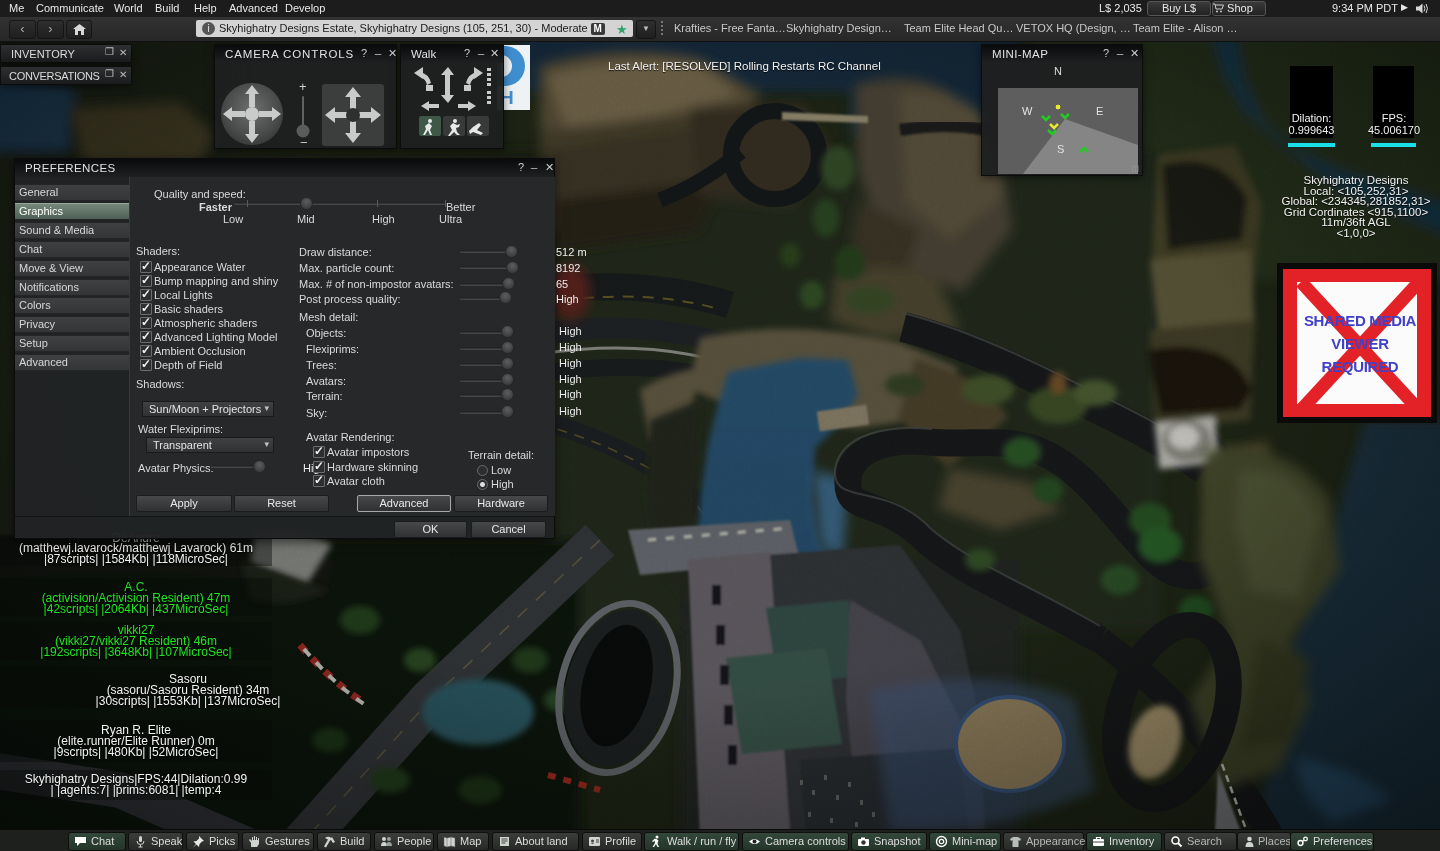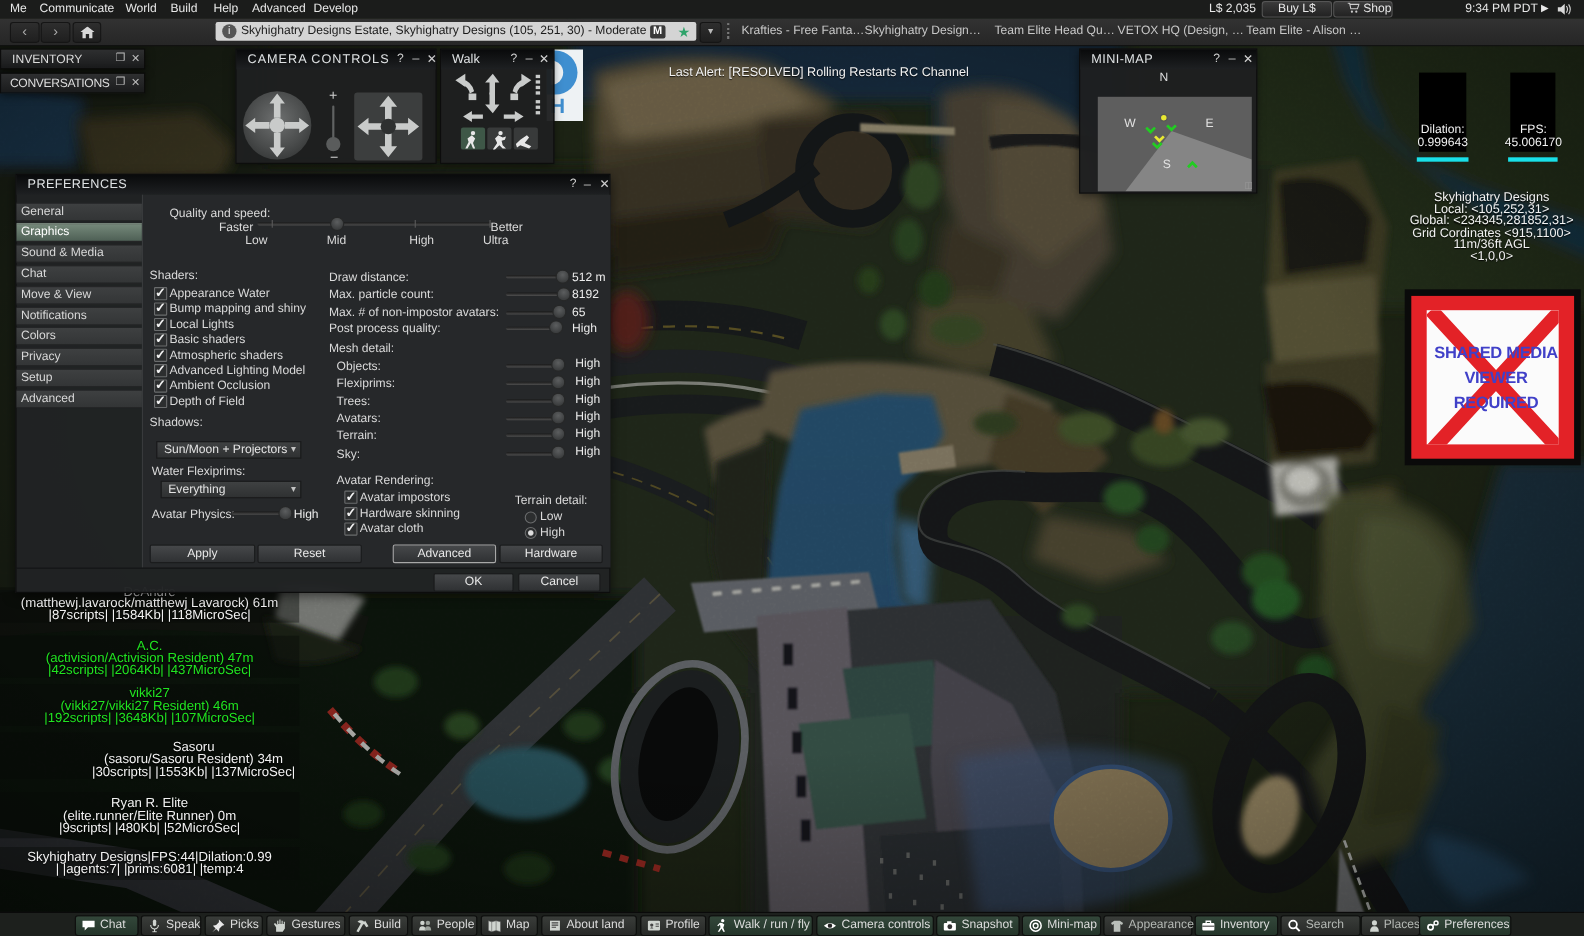--- a/index.html
+++ b/index.html
@@ -33,21 +33,21 @@
   .tbtn.on{background:linear-gradient(#33473a,#24352a);}
   .tbtn .ic{position:absolute;left:5px;top:2px;width:13px;height:13px;}
   .tbtn .lb{position:absolute;top:2px;white-space:nowrap;}
   
   #prefs{position:absolute;left:14px;top:158px;width:539px;height:379px;z-index:12;
     background:rgba(33,35,36,0.97);border:1px solid #0b0b0b;box-shadow:0 3px 10px rgba(0,0,0,0.55);}
   .pf-tab{position:absolute;left:0px;width:112px;height:14px;background:linear-gradient(#3e4041,#333536);
     border:1px solid #242526;border-left:none;color:#d8d8d8;font-size:11px;padding:1px 0 0 4px;}
   .pf-tab.sel{background:linear-gradient(#75887a,#4e6055);color:#fff;border-top:1px solid #96a89a;}
   .pl{position:absolute;color:#dadada;font-size:11px;white-space:nowrap;}
-  .pv{position:absolute;color:#ececec;font-size:11px;white-space:nowrap;}
+  .pv{position:absolute;color:#ececec;font-size:11px;white-space:nowrap;margin-left:36px;}
   .ptrack{position:absolute;height:3px;border-radius:2px;background:linear-gradient(#1a1a1a,#4e4e4e);}
   .pknob{position:absolute;width:11px;height:11px;border-radius:50%;
     background:radial-gradient(circle at 50% 35%,#5c5e5f,#3c3e3f 70%);border:1px solid #272828;}
   .pcheck{position:absolute;width:10px;height:10px;background:#2c2e2f;border:1px solid #6a6c6d;border-radius:1px;}
   .pcheck:after{content:"\2713";position:absolute;left:0px;top:-3px;color:#f2f2f2;font-size:12px;font-weight:bold;}
   .pbtn{position:absolute;height:14px;background:linear-gradient(#46484a,#2f3133);border:1px solid #1b1c1d;
     border-radius:2px;color:#e8e8e8;font-size:11px;text-align:center;padding-top:1px;}
   .pdrop{position:absolute;height:13px;background:linear-gradient(#3f4142,#2f3132);border:1px solid #191a1b;
     color:#e4e4e4;font-size:11px;padding:1px 0 0 6px;}
   .pdrop:after{content:"\25BE";position:absolute;right:4px;top:1px;color:#c2c2c2;font-size:9px;}
@@ -308,41 +308,41 @@
 <div class="hudband" style="top:534px;height:32px;"></div>
 <div class="hudband" style="top:578px;height:38px;"></div>
 <div class="hudband" style="top:622px;height:38px;"></div>
 <div class="hudband" style="top:666px;height:42px;"></div>
 <div class="hudband" style="top:720px;height:42px;"></div>
 <div class="hudband" style="top:770px;height:30px;"></div>
 <div class="hudtxt" style="left:0;top:531px;width:272px;color:#b8b8b8;">DeAndre</div>
 <div class="hudtxt" style="left:0;top:543px;width:272px;line-height:11px;">(matthewj.lavarock/matthewj Lavarock) 61m<br>|87scripts| |1584Kb| |118MicroSec|</div>
 <div class="hudtxt" style="left:0;top:582px;width:272px;line-height:11px;color:#21e421;">A.C.<br>(activision/Activision Resident) 47m<br>|42scripts| |2064Kb| |437MicroSec|</div>
 <div class="hudtxt" style="left:0;top:625px;width:272px;line-height:11px;color:#21e421;">vikki27<br>(vikki27/vikki27 Resident) 46m<br>|192scripts| |3648Kb| |107MicroSec|</div>
-<div class="hudtxt" style="left:0;top:674px;width:272px;line-height:11px;padding-left:40px;">Sasoru<br>(sasoru/Sasoru Resident) 34m<br>|30scripts| |1553Kb| |137MicroSec|</div>
+<div class="hudtxt" style="left:12px;top:674px;width:272px;line-height:11px;padding-left:40px;">Sasoru<br>(sasoru/Sasoru Resident) 34m<br>|30scripts| |1553Kb| |137MicroSec|</div>
 <div class="hudtxt" style="left:0;top:725px;width:272px;line-height:11px;">Ryan R. Elite<br>(elite.runner/Elite Runner) 0m<br>|9scripts| |480Kb| |52MicroSec|</div>
 <div class="hudtxt" style="left:0;top:774px;width:272px;line-height:11px;">Skyhighatry Designs|FPS:44|Dilation:0.99<br>| |agents:7| |prims:6081| |temp:4</div>
 
 <div id="menubar">
   <span class="mi" style="left:9px">Me</span>
   <span class="mi" style="left:36px">Communicate</span>
   <span class="mi" style="left:114px">World</span>
   <span class="mi" style="left:155px">Build</span>
   <span class="mi" style="left:194px">Help</span>
   <span class="mi" style="left:229px">Advanced</span>
   <span class="mi" style="left:285px">Develop</span>
   <span class="mi" style="left:1099px">L$ 2,035</span>
   <span class="mi" style="left:1332px">9:34 PM PDT</span>
   <span class="mi" style="left:1401px;top:2px;font-size:9px;">▶</span>
   <svg class="abs" style="left:1416px;top:3px" width="13" height="11" viewBox="0 0 13 11">
         <path d="M0,3.5 h3 l3.5,-3 v10 l-3.5,-3 h-3 z" fill="#d8d8d8"></path>
         <path d="M8,2.5 q2,3 0,6 M10,1 q3,4.5 0,9" stroke="#d8d8d8" fill="none"></path>
       </svg>
   <span class="mi" style="left:1147px;top:1px;width:62px;height:13px;border:1px solid #555;border-radius:3px;background:linear-gradient(#3a3a3a,#222);text-align:center;display:inline-block;line-height:13px;">Buy L$</span>
-  <span class="mi" style="left:1212px;top:1px;width:52px;height:13px;border:1px solid #555;border-radius:3px;background:linear-gradient(#3a3a3a,#222);text-align:right;display:inline-block;line-height:13px;"><svg width="11" height="10" viewBox="0 0 11 10" style="vertical-align:-1px">
+  <span class="mi" style="left:1212px;top:1px;width:52px;height:13px;border:1px solid #555;border-radius:3px;background:linear-gradient(#3a3a3a,#222);text-align:left;display:inline-block;line-height:13px;"><svg width="11" height="10" viewBox="0 0 11 10" style="vertical-align:-1px">
           <path d="M0,1 h2 l1,5 h6 l1.5,-4 h-8" stroke="#ccc" fill="none"></path>
           <circle cx="4" cy="8.6" r="1" fill="#ccc"></circle>
           <circle cx="8" cy="8.6" r="1" fill="#ccc"></circle>
         </svg> Shop</span>
 </div>
 <div id="navbar">
   <div class="navbtn" style="left:9px;color:#aaa;font-size:13px;line-height:15px;">‹</div>
   <div class="navbtn" style="left:37px;color:#aaa;font-size:13px;line-height:15px;">›</div>
   <div class="navbtn" style="left:66px;width:24px;"><svg width="13" height="11" viewBox="0 0 13 11" style="margin-top:3px">
           <path d="M6.5,0 L13,5 H11 V11 H8 V7 H5 V11 H2 V5 H0 Z" fill="#d8d8d8"></path>
@@ -486,21 +486,21 @@
   <div class="pf-tab" style="top:82px;">Chat</div>
   <div class="pf-tab" style="top:101px;">Move &amp; View</div>
   <div class="pf-tab" style="top:120px;">Notifications</div>
   <div class="pf-tab" style="top:138px;">Colors</div>
   <div class="pf-tab" style="top:157px;">Privacy</div>
   <div class="pf-tab" style="top:176px;">Setup</div>
   <div class="pf-tab" style="top:195px;">Advanced</div>
   <div class="abs" style="left:114px;top:18px;width:425px;height:339px;background:#26282a;border-left:1px solid #383a3c;"></div>
 
   <div class="pl" style="left:139px;top:29px;">Quality and speed:</div>
-  <div class="pl" style="left:184px;top:42px;">Faster</div>
+  <div class="pl" style="left:184px;top:42px;font-weight:bold;">Faster</div>
   <div class="pl" style="left:431px;top:42px;">Better</div>
   <div class="ptrack" style="left:219px;top:43px;width:212px;"></div>
   <div class="abs" style="left:232px;top:41px;width:1px;height:7px;background:#5a5a5a;"></div>
   <div class="abs" style="left:290px;top:41px;width:1px;height:7px;background:#5a5a5a;"></div>
   <div class="abs" style="left:362px;top:41px;width:1px;height:7px;background:#5a5a5a;"></div>
   <div class="abs" style="left:430px;top:41px;width:1px;height:7px;background:#5a5a5a;"></div>
   <div class="pknob" style="left:285px;top:38px;"></div>
   <div class="pl" style="left:208px;top:54px;">Low</div>
   <div class="pl" style="left:282px;top:54px;">Mid</div>
   <div class="pl" style="left:357px;top:54px;">High</div>
@@ -519,21 +519,21 @@
       <div class="pl" style="left:139px;top:158px;">Atmospheric shaders</div>
   <div class="pcheck" style="left:125px;top:172px;"></div>
       <div class="pl" style="left:139px;top:172px;">Advanced Lighting Model</div>
   <div class="pcheck" style="left:125px;top:186px;"></div>
       <div class="pl" style="left:139px;top:186px;">Ambient Occlusion</div>
   <div class="pcheck" style="left:125px;top:200px;"></div>
       <div class="pl" style="left:139px;top:200px;">Depth of Field</div>
   <div class="pl" style="left:121px;top:219px;">Shadows:</div>
   <div class="pdrop" style="left:127px;top:242px;width:124px;">Sun/Moon + Projectors</div>
   <div class="pl" style="left:123px;top:264px;">Water Flexiprims:</div>
-  <div class="pdrop" style="left:131px;top:278px;width:120px;">Everything</div>
+  <div class="pdrop" style="left:131px;top:278px;width:120px;">Transparent</div>
   <div class="pl" style="left:123px;top:303px;">Avatar Physics:</div>
   <div class="ptrack" style="left:196px;top:306px;width:48px;"></div>
   <div class="pknob" style="left:238px;top:301px;"></div>
   <div class="pv" style="left:252px;top:303px;">High</div>
 
   <div class="pl" style="left:284px;top:87px;">Draw distance:</div>
   <div class="pl" style="left:284px;top:103px;">Max. particle count:</div>
   <div class="pl" style="left:284px;top:119px;">Max. # of non-impostor avatars:</div>
   <div class="pl" style="left:284px;top:134px;">Post process quality:</div>
   <div class="pl" style="left:284px;top:152px;">Mesh detail:</div>

